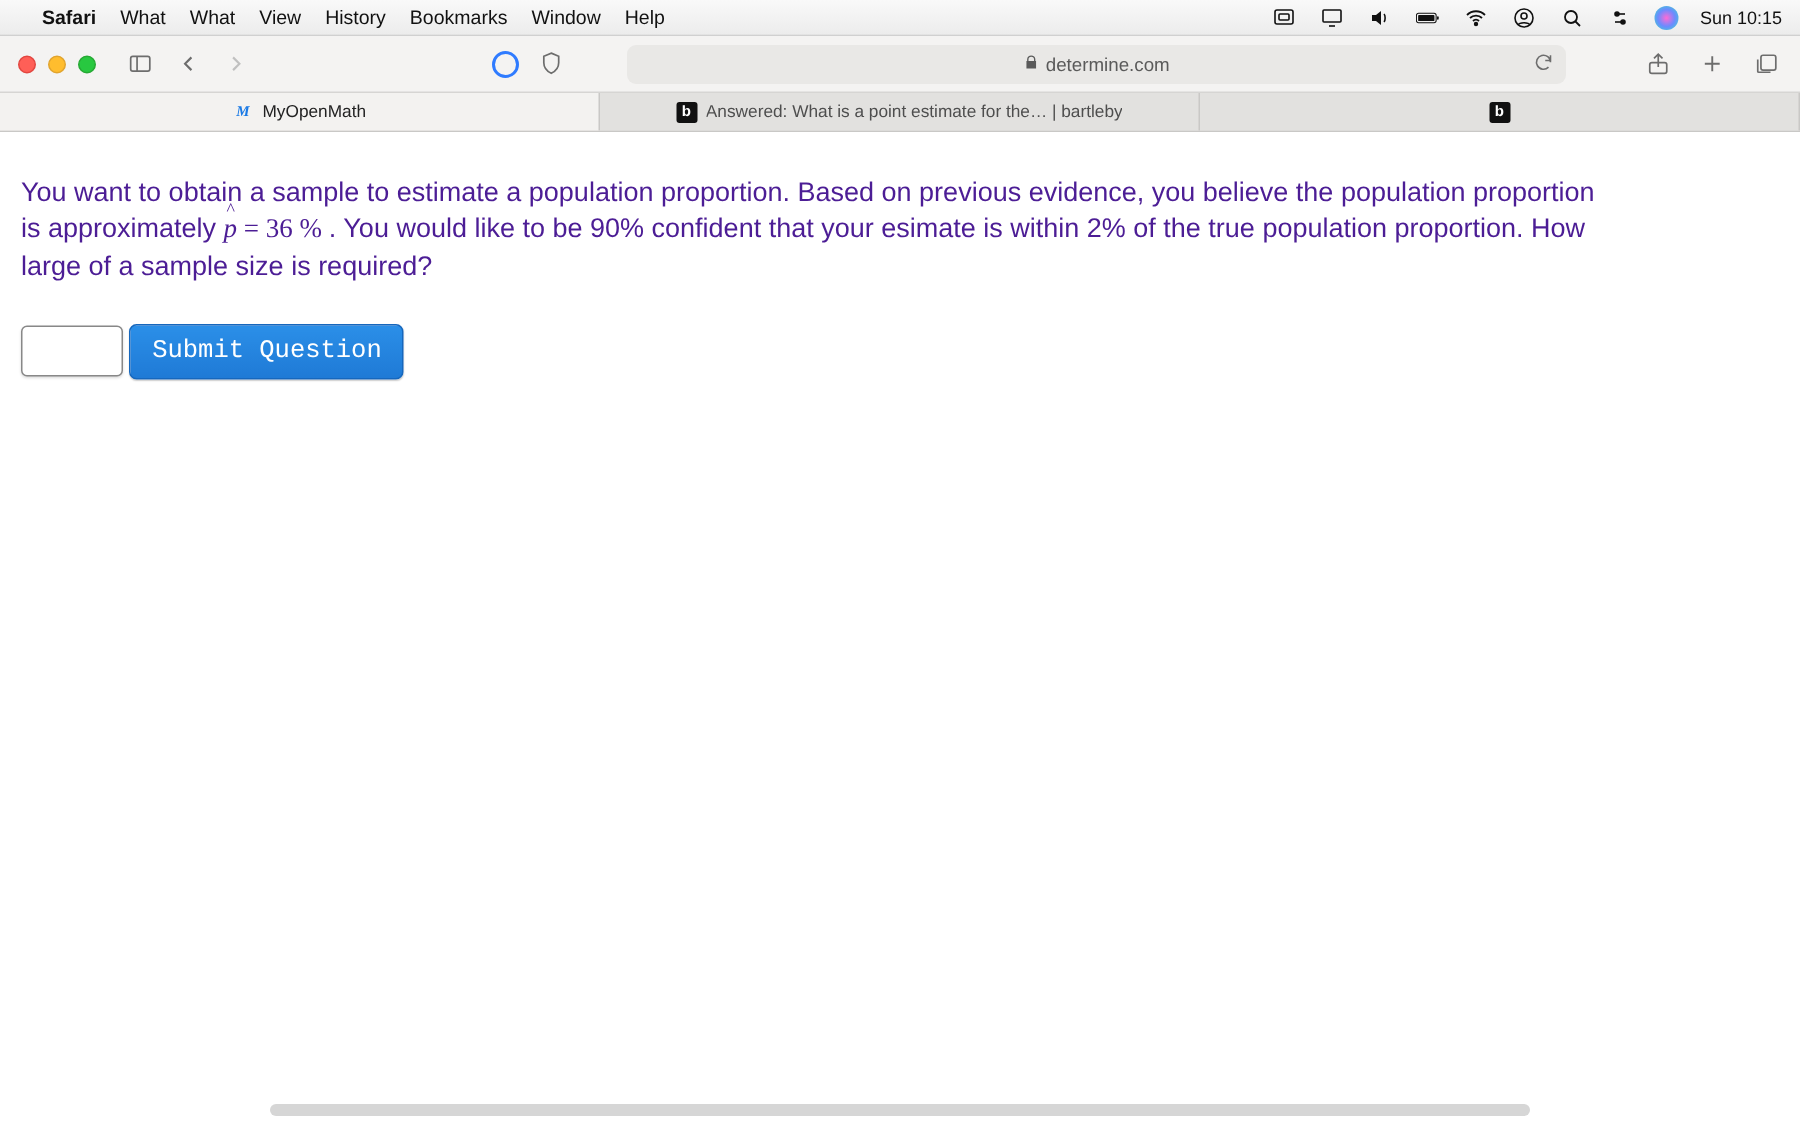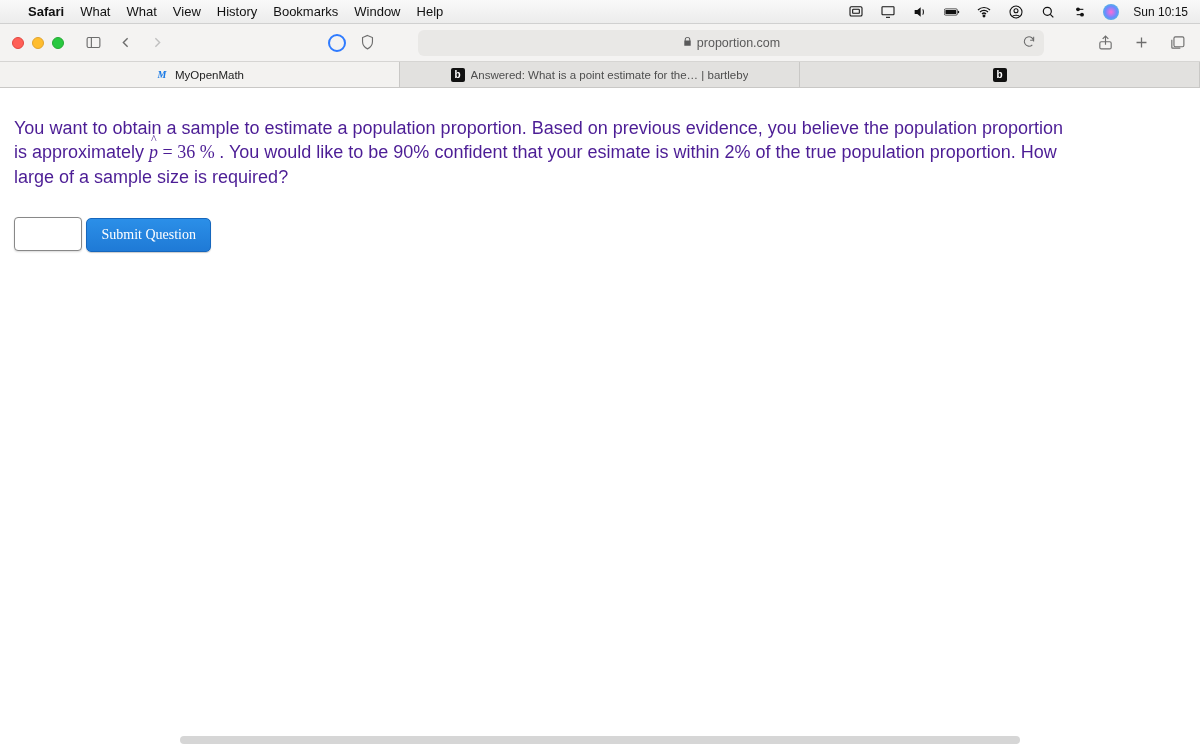--- a/index.html
+++ b/index.html
@@ -127,26 +127,26 @@
   .note {
     margin-top: 38px;
     font-size: 18px;
     color:#000;
   }
 
   .submit-btn {
     margin-top: 18px;
     background: linear-gradient(#2b8fe8, #1f7ad6);
     color:#fff;
-    font-size: 14px;
+    font-size: 17px;
     padding: 8px 14px;
     border: 1px solid #1667bd;
     border-radius: 5px;
     cursor: pointer;
-    font-family: Liberation Serif, serif;
+    font-family: Liberation Mono, monospace;
     box-shadow: 0 1px 1px rgba(0,0,0,0.2);
   }
 
   
   .hscroll {
     position:absolute;
     bottom:6px;
     left:180px;
     right:180px;
     height:8px;
@@ -258,21 +258,21 @@
         <path d="M12 2l7 3v6c0 5-3 8-7 10-4-2-7-5-7-10V5l7-3z" fill="none" stroke="currentColor" stroke-width="1.6"></path>
       </svg>
   </div>
 
   <div class="addressbar">
     <span class="lock">
       <svg width="11" height="11" viewBox="0 0 24 24" fill="currentColor">
           <path d="M6 10V8a6 6 0 1112 0v2h1v11H5V10h1zm2 0h8V8a4 4 0 10-8 0v2z"></path>
         </svg>
     </span>
-    <span>proportion.com</span>
+    <span>determine.com</span>
     <span class="reload">
       <svg width="14" height="14" viewBox="0 0 24 24" fill="none" stroke="currentColor" stroke-width="1.8">
           <path d="M20 12a8 8 0 10-2.3 5.6M20 4v6h-6"></path>
         </svg>
     </span>
   </div>
 
   <div class="toolbar-right">
     <div class="tool-ico">
       <svg viewBox="0 0 24 24" fill="none" stroke="currentColor" stroke-width="1.6">

